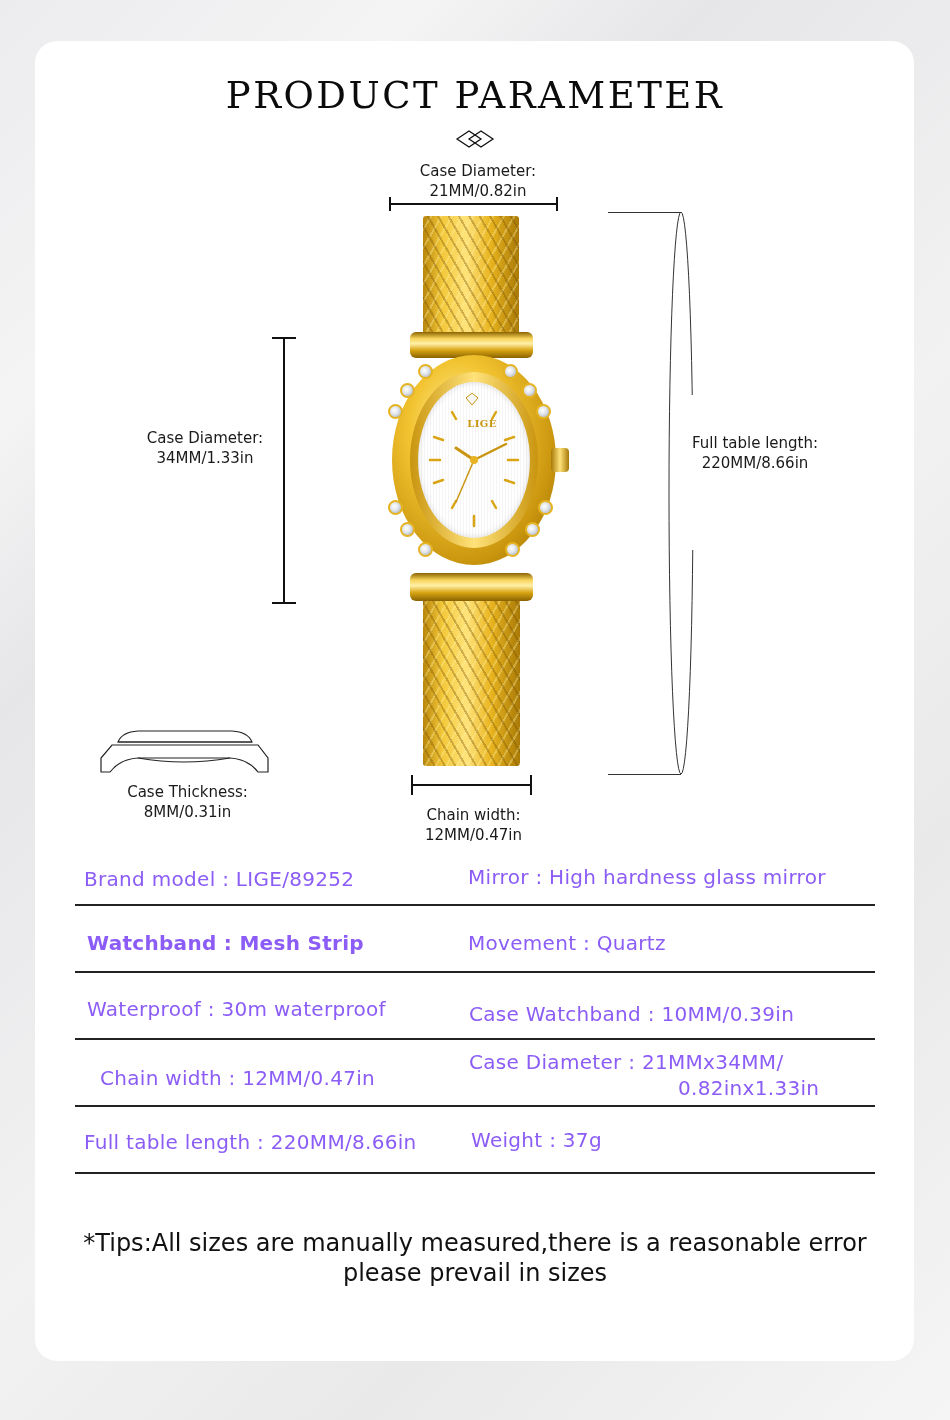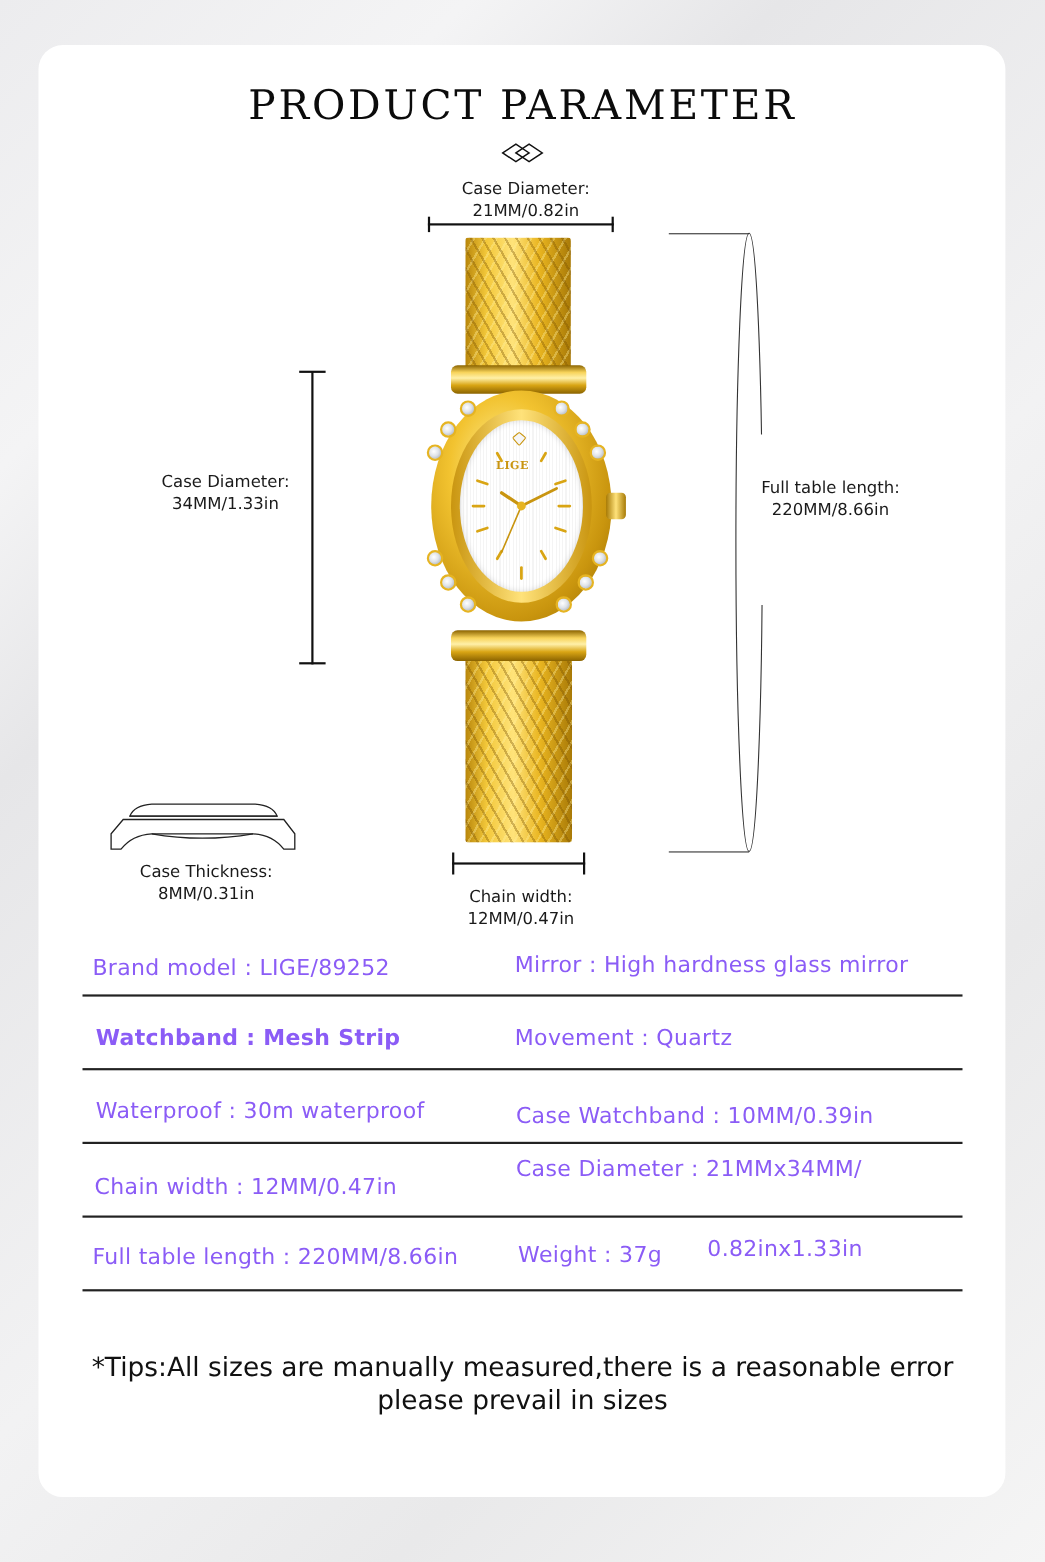--- a/index.html
+++ b/index.html
@@ -128,21 +128,21 @@
 <div class="abs gem" style="left:400px;top:522px;"></div>
 <div class="abs gem" style="left:525px;top:522px;"></div>
 <div class="abs gem" style="left:418px;top:542px;"></div>
 <div class="abs gem" style="left:505px;top:542px;"></div>
 
 <div class="abs" style="left:466px;top:390px;width:12px;height:12px;">
   <svg width="12" height="12">
       <polygon points="6,0 12,5 6,12 0,5" fill="#f5f5f5" stroke="#c9950e" stroke-width="1"></polygon>
     </svg>
 </div>
-<div class="abs" style="left:451px;top:418px;width:46px;text-align:left;font-family:'DejaVu Serif',serif;font-size:10px;font-weight:bold;color:#c99510;letter-spacing:.5px;">LIGE</div>
+<div class="abs" style="left:451px;top:418px;width:46px;text-align:right;font-family:'DejaVu Serif',serif;font-size:10px;font-weight:bold;color:#c99510;letter-spacing:.5px;">LIGE</div>
 <svg class="abs" style="left:418px;top:382px;" width="112" height="156">
   <g stroke="#d9a514" stroke-width="2.5" stroke-linecap="round">
     <line x1="34" y1="30" x2="38" y2="37"></line>
       <line x1="78" y1="30" x2="74" y2="37"></line>
     <line x1="16" y1="55" x2="25" y2="58"></line>
       <line x1="96" y1="55" x2="87" y2="58"></line>
     <line x1="12" y1="78" x2="22" y2="78"></line>
       <line x1="100" y1="78" x2="90" y2="78"></line>
     <line x1="16" y1="101" x2="25" y2="98"></line>
       <line x1="96" y1="101" x2="87" y2="98"></line>
@@ -182,23 +182,23 @@
 <div class="abs row-line" style="top:904px;"></div>
 
 <div class="abs cell" style="left:87px;top:931px;font-weight:bold;">Watchband : Mesh Strip</div>
 <div class="abs cell" style="left:468px;top:931px;">Movement : Quartz</div>
 <div class="abs row-line" style="top:971px;"></div>
 
 <div class="abs cell" style="left:87px;top:997px;">Waterproof : 30m waterproof</div>
 <div class="abs cell" style="left:469px;top:1002px;">Case Watchband : 10MM/0.39in</div>
 <div class="abs row-line" style="top:1038px;"></div>
 
-<div class="abs cell" style="left:86px;top:1066px;">Chain width : 12MM/0.47in</div>
+<div class="abs cell" style="left:100px;top:1066px;">Chain width : 12MM/0.47in</div>
 <div class="abs cell" style="left:469px;top:1050px;">Case Diameter : 21MMx34MM/</div>
-<div class="abs cell" style="left:643px;top:1076px;margin-top:47px;">0.82inx1.33in</div>
+<div class="abs cell" style="left:678px;top:1076px;">0.82inx1.33in</div>
 <div class="abs row-line" style="top:1105px;"></div>
 
 <div class="abs cell" style="left:84px;top:1130px;">Full table length : 220MM/8.66in</div>
 <div class="abs cell" style="left:471px;top:1128px;">Weight : 37g</div>
 <div class="abs row-line" style="top:1172px;"></div>
 
 <div class="abs tips" style="top:1228px;">*Tips:All sizes are manually measured,there is a reasonable error</div>
 <div class="abs tips" style="top:1258px;">please prevail in sizes</div>
 
 </body></html>

